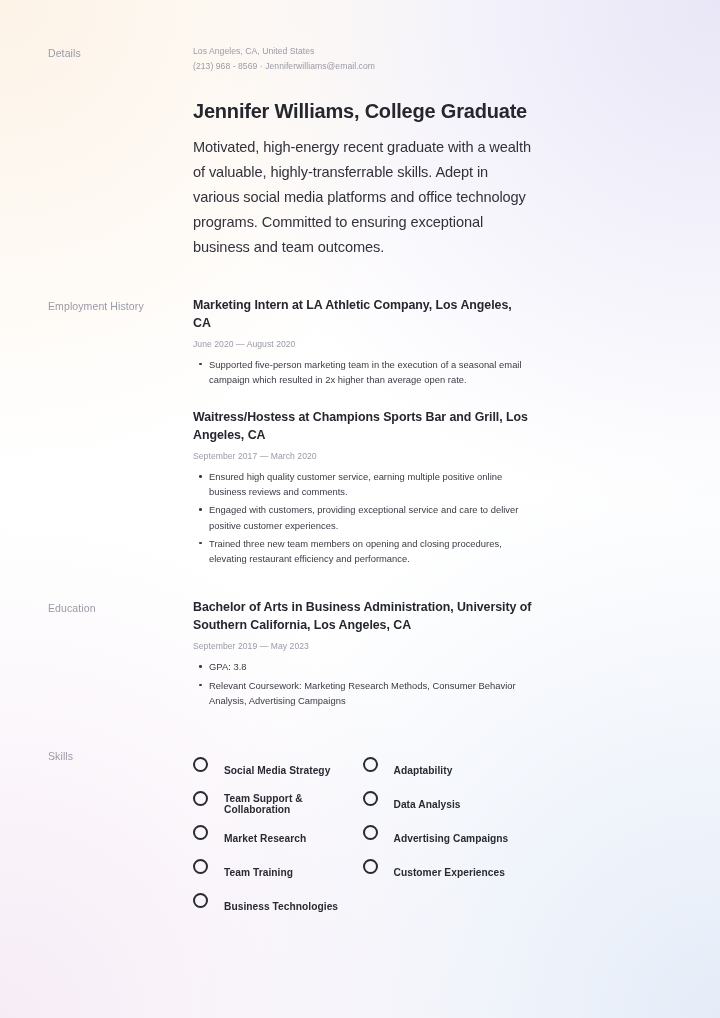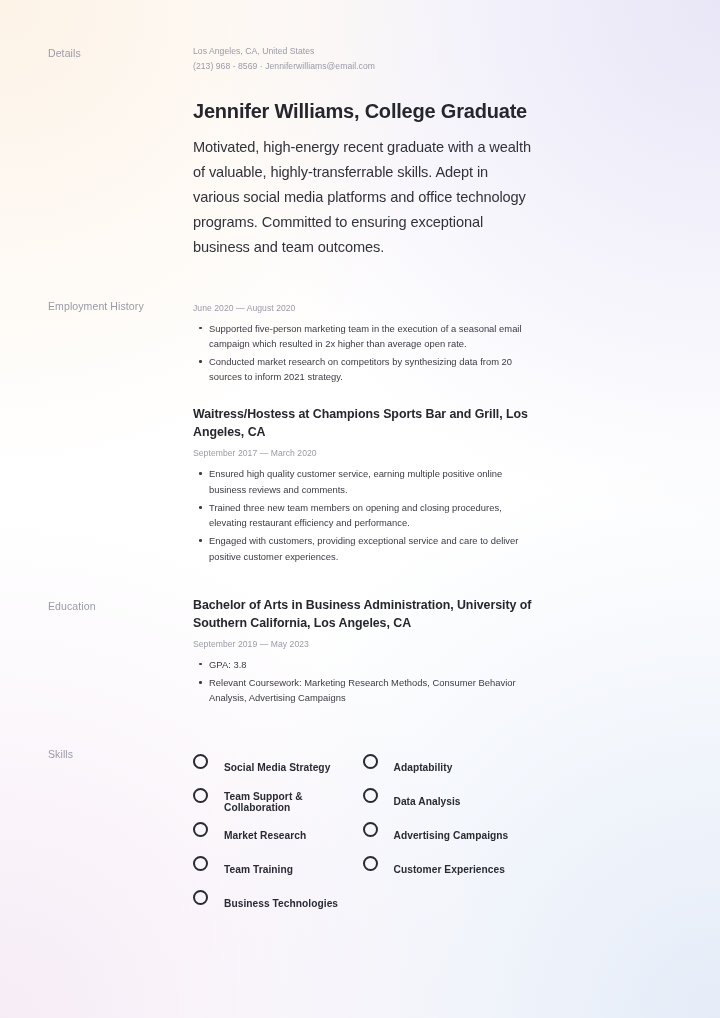--- a/index.html
+++ b/index.html
@@ -160,34 +160,34 @@
         <div class="name">Jennifer Williams, College Graduate</div>
         <div class="summary">Motivated, high-energy recent graduate with a wealth of valuable, highly-transferrable skills. Adept in various social media platforms and office technology programs. Committed to ensuring exceptional business and team outcomes.</div>
       </div>
     </div>
 
     <div class="row">
       <div class="label-col">Employment History</div>
       <div class="content-col">
 
         <div class="entry">
+          <div class="job-title">Marketing Intern at LA Athletic Company, Los Angeles, CA</div>
           <div class="job-date">June 2020 — August 2020</div>
           <ul class="bullets">
             <li>Supported five-person marketing team in the execution of a seasonal email campaign which resulted in 2x higher than average open rate.</li>
-            <li>Conducted market research on competitors by synthesizing data from 20 sources to inform 2021 strategy.</li>
           </ul>
         </div>
 
         <div class="entry">
           <div class="job-title">Waitress/Hostess at Champions Sports Bar and Grill, Los Angeles, CA</div>
           <div class="job-date">September 2017 — March 2020</div>
           <ul class="bullets">
             <li>Ensured high quality customer service, earning multiple positive online business reviews and comments.</li>
+            <li>Engaged with customers, providing exceptional service and care to deliver positive customer experiences.</li>
             <li>Trained three new team members on opening and closing procedures, elevating restaurant efficiency and performance.</li>
-            <li>Engaged with customers, providing exceptional service and care to deliver positive customer experiences.</li>
           </ul>
         </div>
 
       </div>
     </div>
 
     <div class="row section-gap-edu">
       <div class="label-col">Education</div>
       <div class="content-col">
         <div class="entry">

